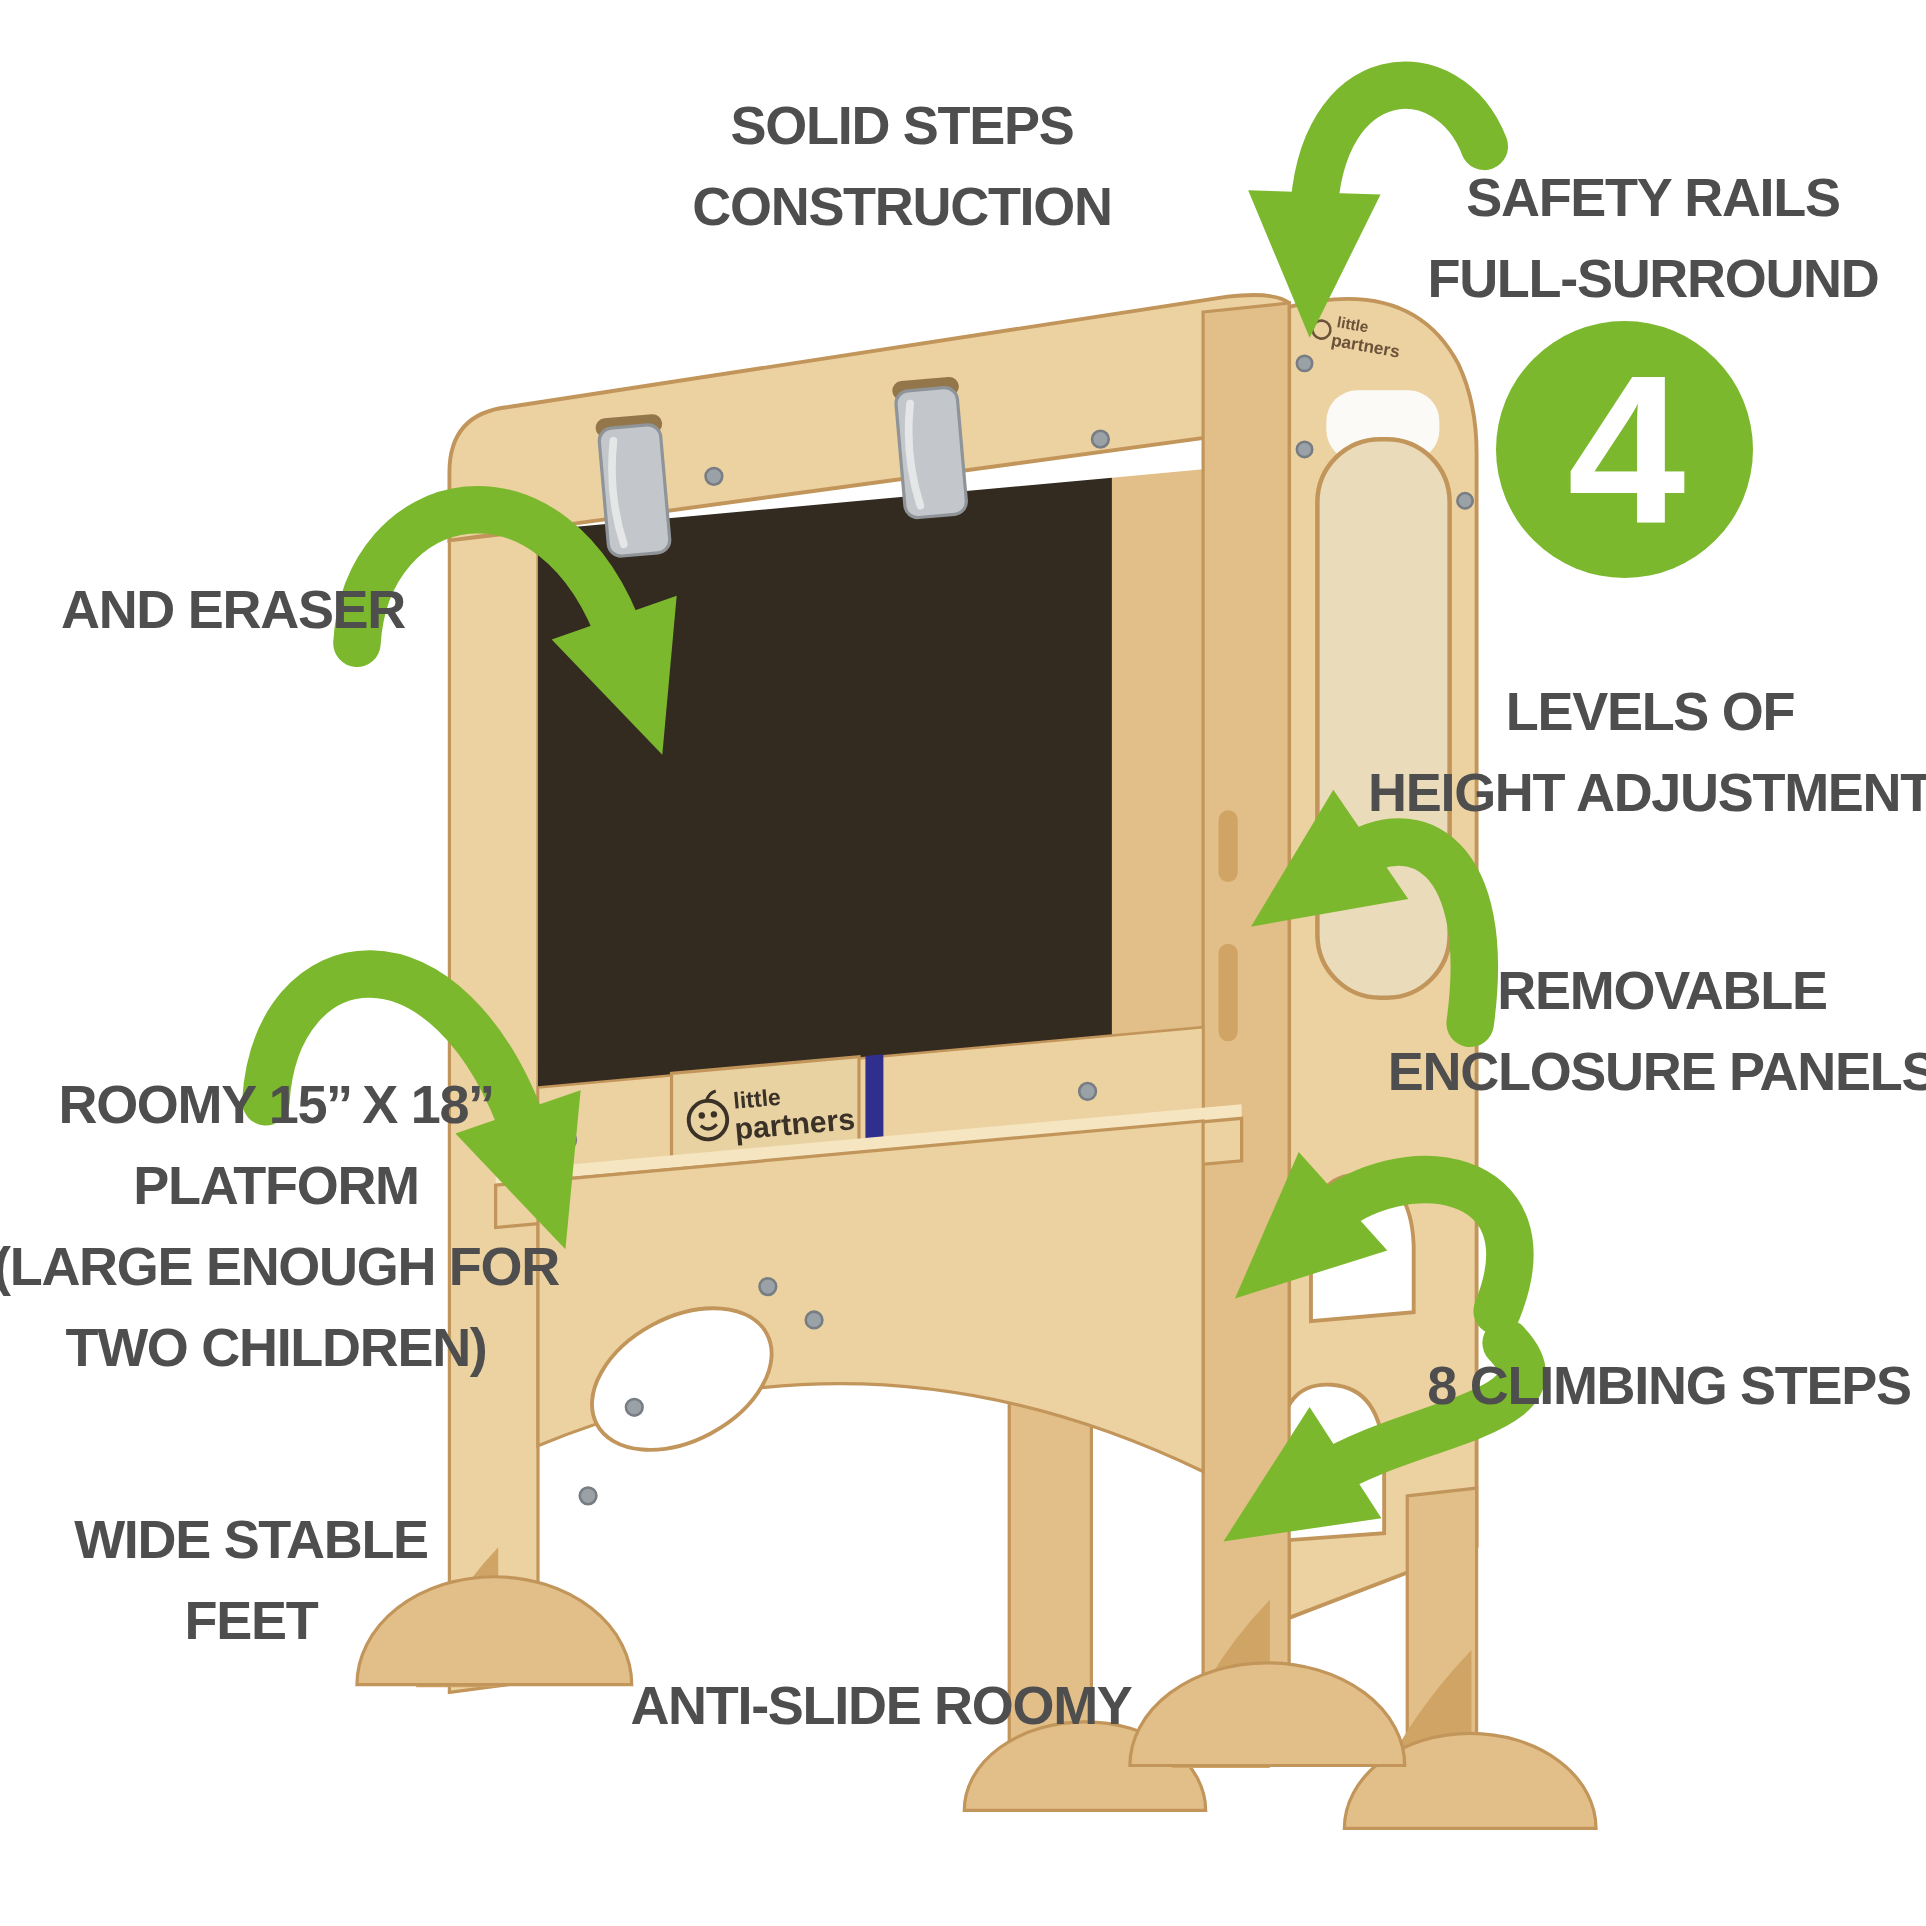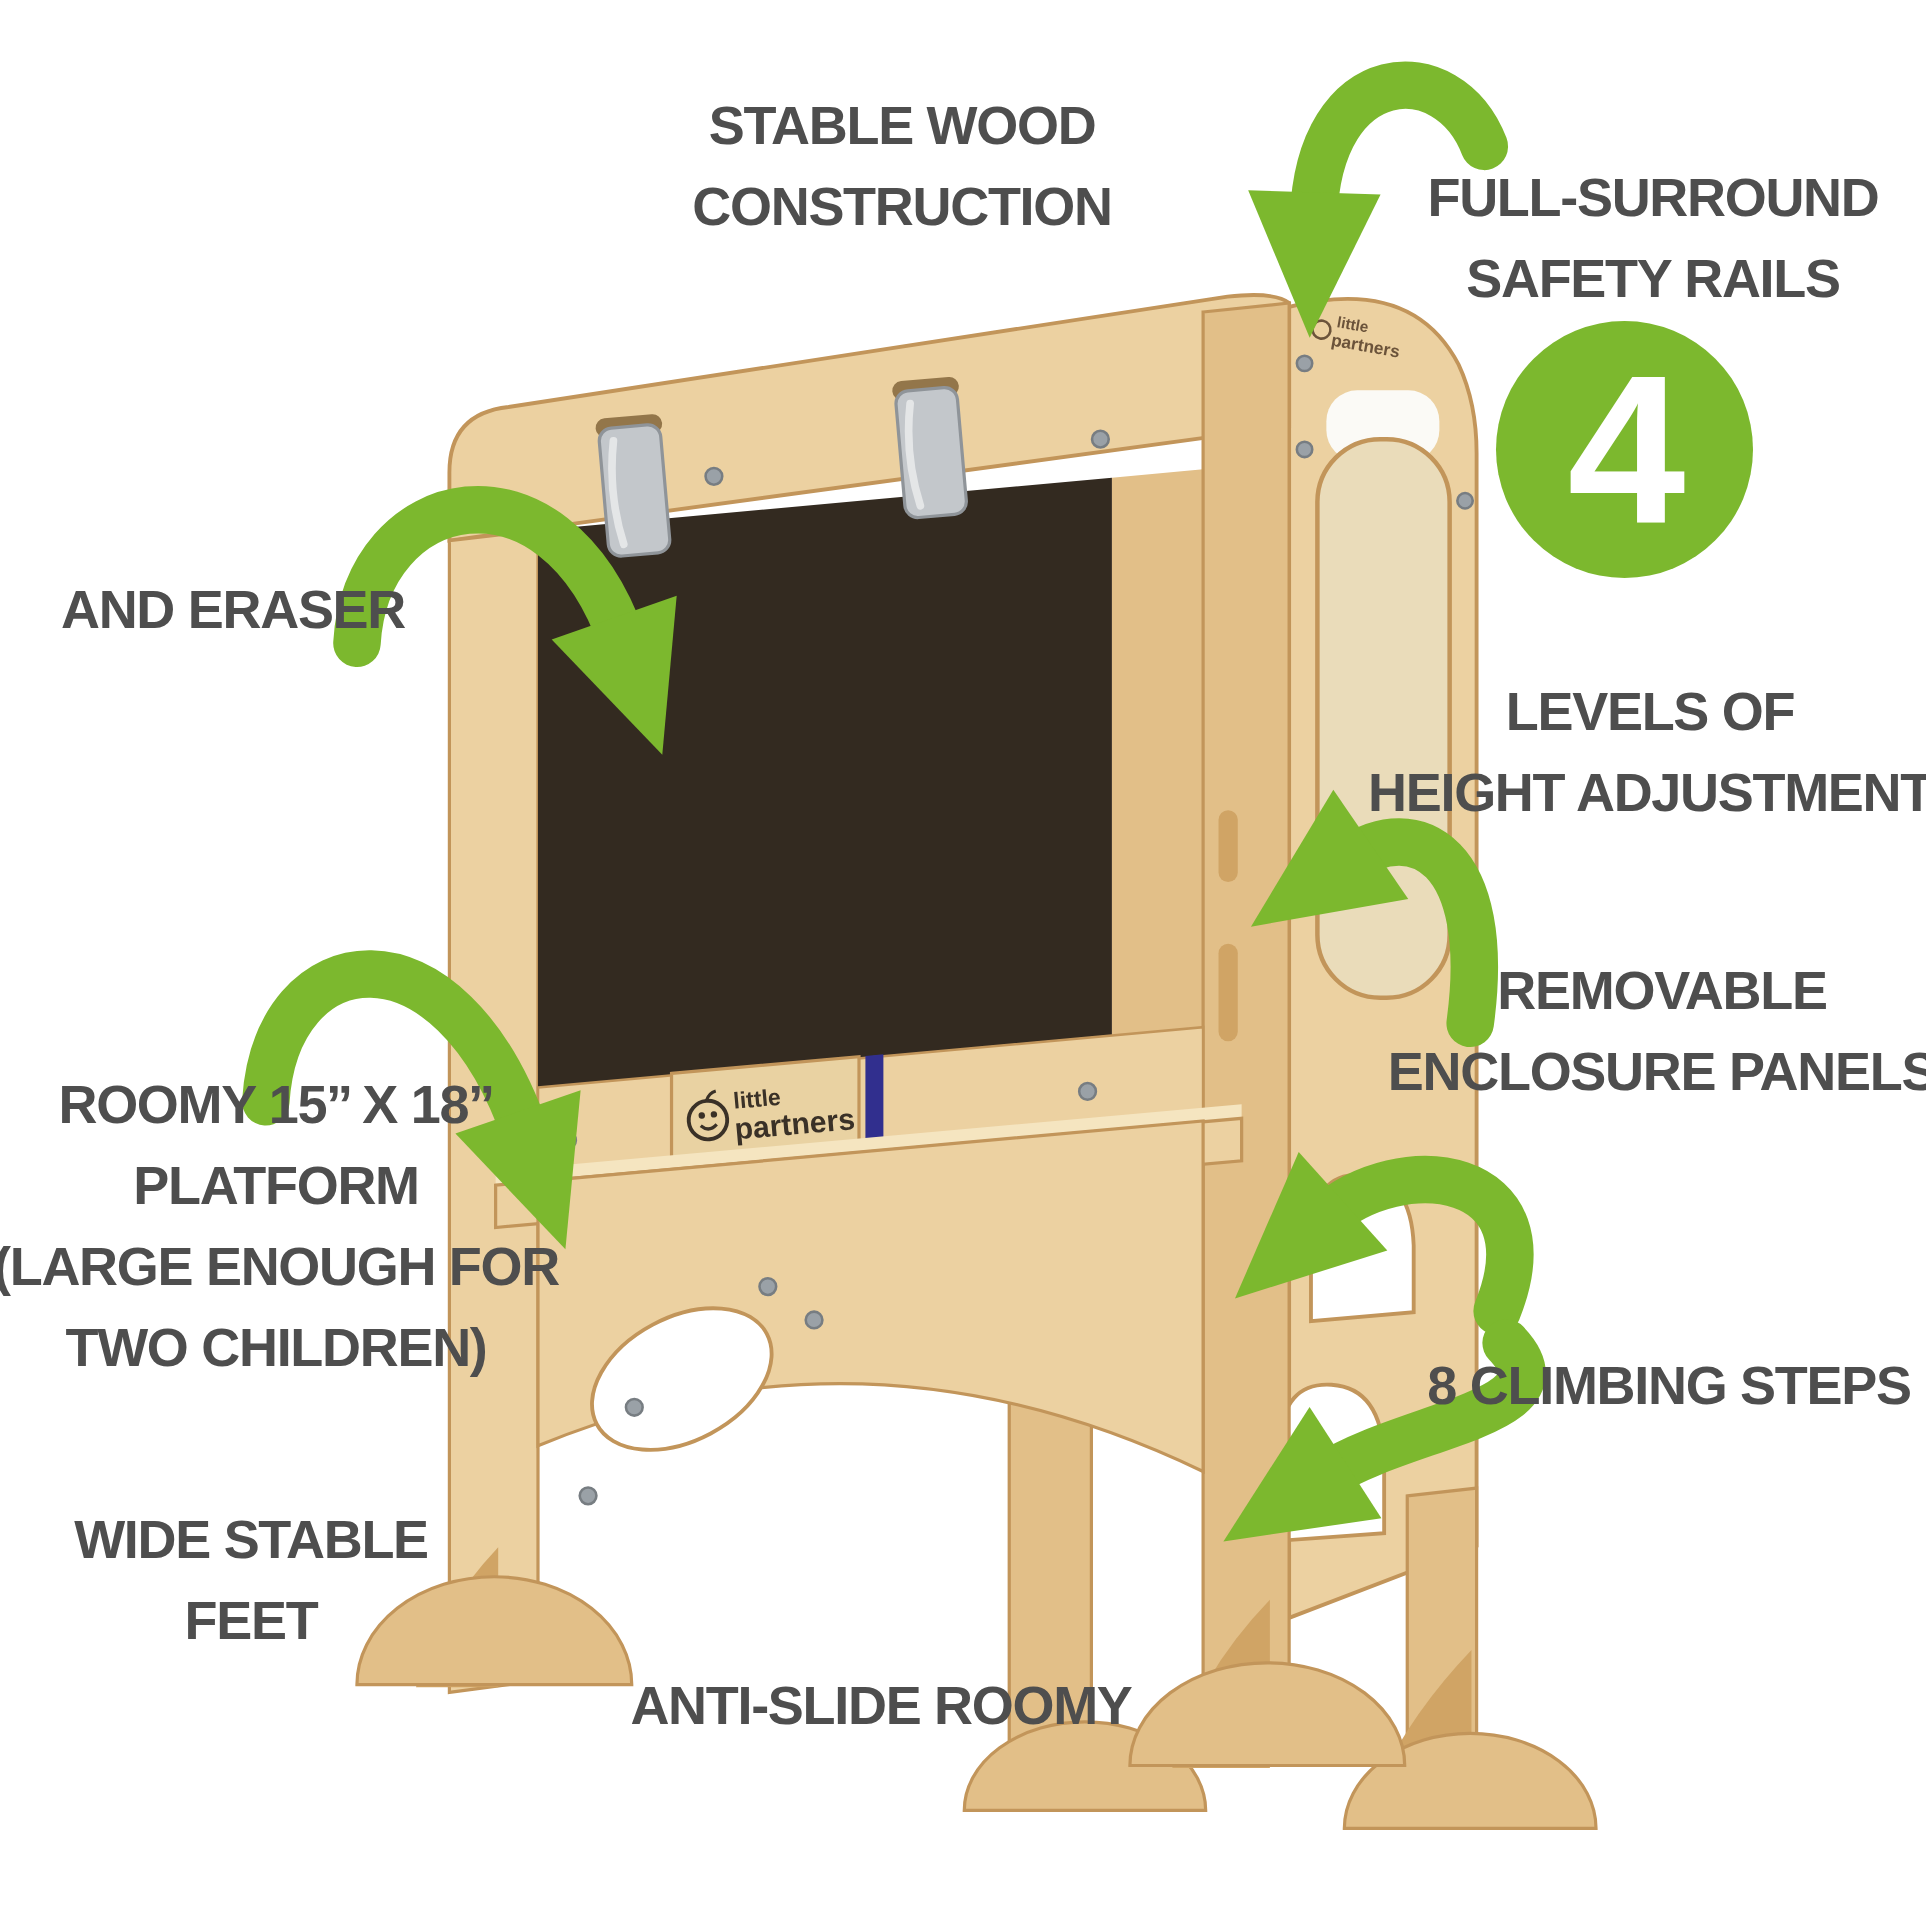--- a/index.html
+++ b/index.html
@@ -124,27 +124,27 @@
     <path d="M 2312 228 C 2256 82 2054 92 2046 340" marker-end="url(#ah)"></path>
     <path d="M 556 1002 C 570 760 862 692 970 1000" marker-end="url(#ah)"></path>
     <path d="M 414 1716 C 430 1462 700 1422 820 1770" marker-end="url(#ah)"></path>
     <path d="M 2290 1594 C 2326 1330 2204 1268 2102 1338" marker-end="url(#ah)"></path>
     <path d="M 2332 2042 C 2422 1820 2182 1790 2062 1898" marker-end="url(#ah)"></path>
     <path d="M 2346 2092 C 2452 2202 2192 2216 2062 2300" marker-end="url(#ah)"></path>
   </g>
 </svg>
 
 <div class="callout" style="left:902px; top:85px">
-  <span>STABLE WOOD</span>
+  <span>SOLID STEPS</span>
   <span>CONSTRUCTION</span>
 </div>
 
 <div class="callout" style="left:1653px; top:157px">
+  <span>SAFETY RAILS</span>
   <span>FULL-SURROUND</span>
-  <span>SAFETY RAILS</span>
 </div>
 
 <div class="badge">
   <span>4</span>
 </div>
 
 <div class="callout" style="left:1650px; top:671px">
   <span>LEVELS OF</span>
   <span>HEIGHT ADJUSTMENT</span>
 </div>

